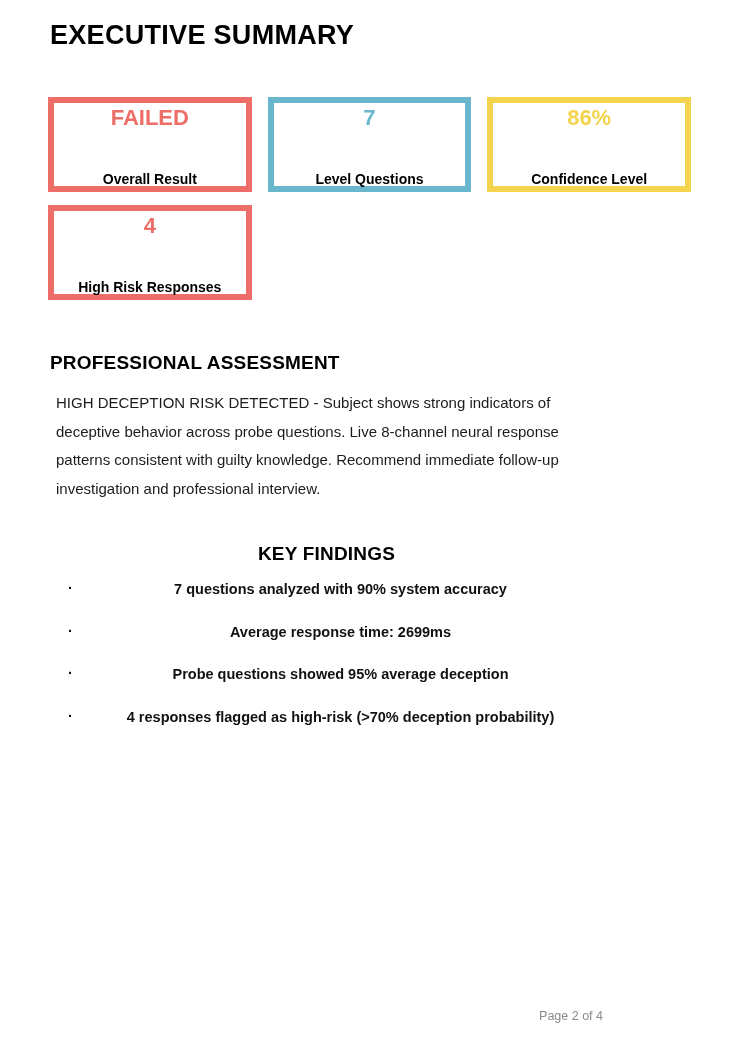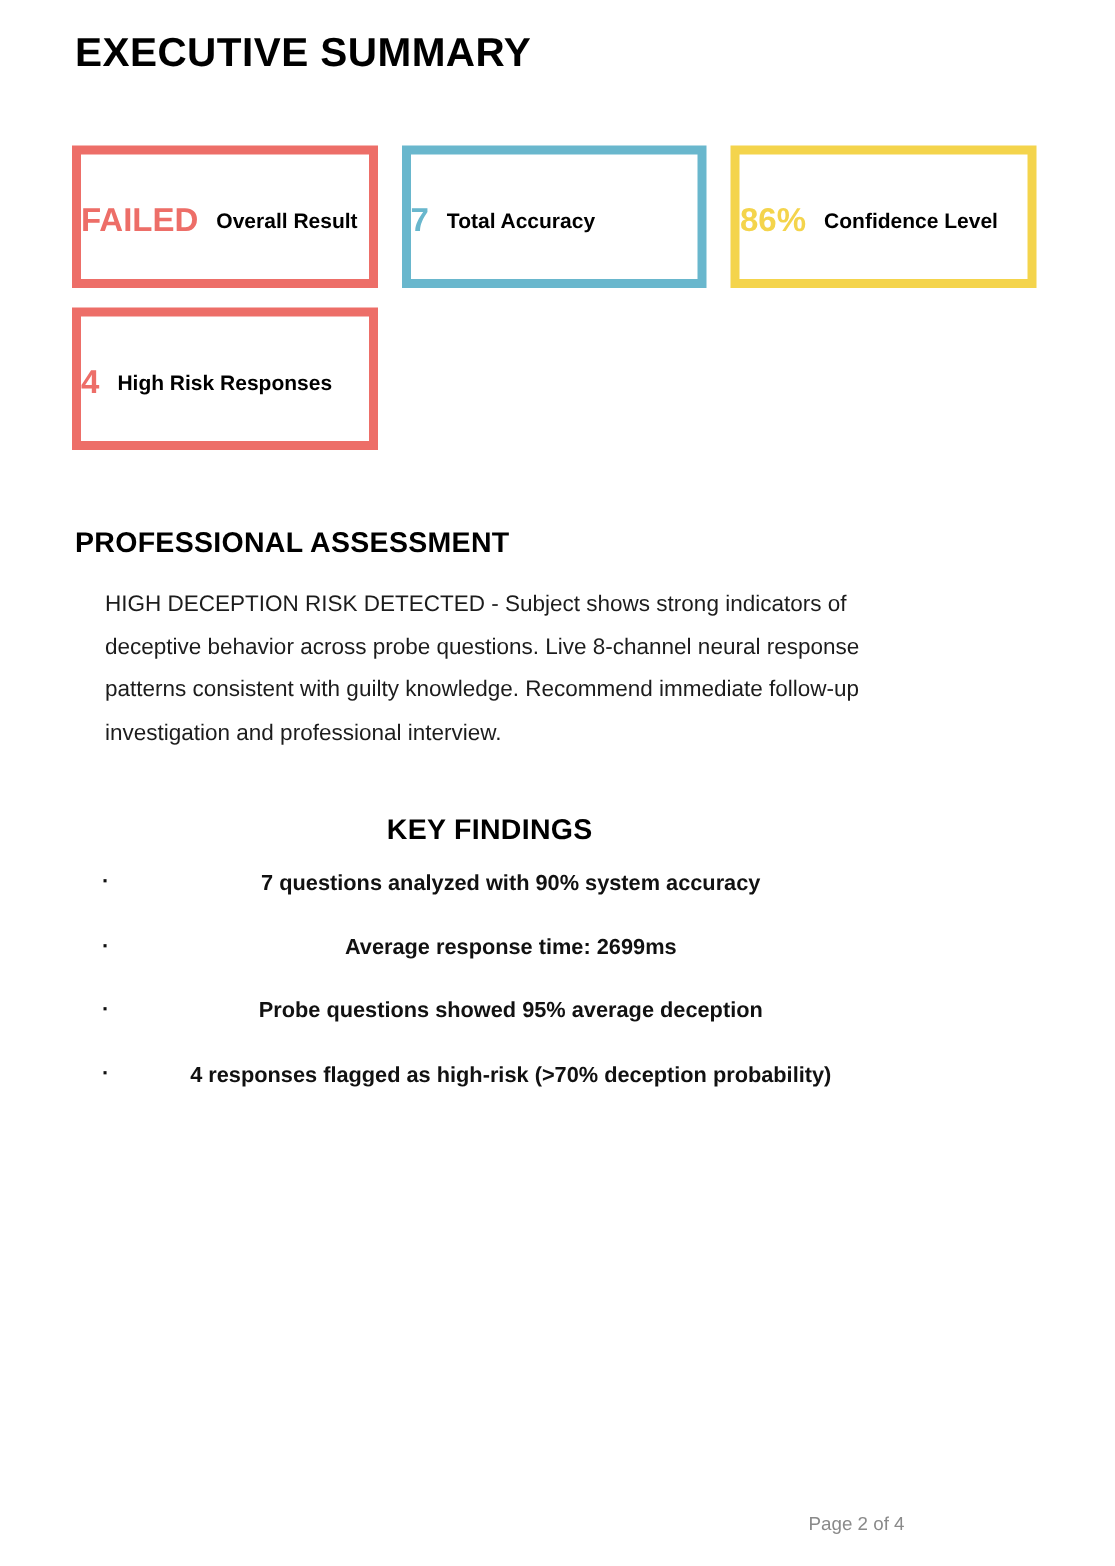--- a/index.html
+++ b/index.html
@@ -32,23 +32,23 @@
     grid-template-columns: repeat(3, 1fr);
     column-gap: 16px;
     row-gap: 13px;
     width: 643px;
   }
   .stat-card {
     height: 95px;
     border: 6px solid #cccccc;
     background: #ffffff;
     display: flex;
-    flex-direction: row;
+    flex-direction: column;
     align-items: center;
-    justify-content: flex-start;
+    justify-content: space-between;
     padding-top: 4px;
     gap: 12px;
   }
   .stat-value {
     font-size: 22px;
     font-weight: bold;
     line-height: 1;
   }
   .stat-label {
     font-size: 14px;
@@ -58,21 +58,21 @@
   }
   .section-heading {
     font-size: 19px;
     font-weight: bold;
     color: #000000;
     letter-spacing: 0.2px;
   }
   .section-assessment { margin-top: 52px; margin-left: 2px; }
   .assessment-body {
     margin-top: 15px;
-    margin-left: 20px;
+    margin-left: 6px;
     max-width: 650px;
     font-size: 15px;
     line-height: 28.5px;
     color: #1c1c1c;
     font-weight: normal;
   }
   .section-findings { margin-top: 40px; margin-left: 2px; text-align: center; }
   .findings-list {
     margin-top: 17px;
     list-style: none;
@@ -109,21 +109,21 @@
 
   <h1 class="doc-title">EXECUTIVE SUMMARY</h1>
 
   <div class="stat-grid">
     <div class="stat-card" style="border-color: rgb(237, 110, 104);">
       <div class="stat-value" style="color: rgb(237, 110, 104);">FAILED</div>
       <div class="stat-label">Overall Result</div>
     </div>
     <div class="stat-card" style="border-color: rgb(105, 183, 205);">
       <div class="stat-value" style="color: rgb(105, 183, 205);">7</div>
-      <div class="stat-label">Total Accuracy</div>
+      <div class="stat-label">Level Questions</div>
     </div>
     <div class="stat-card" style="border-color: rgb(244, 212, 76);">
       <div class="stat-value" style="color: rgb(244, 212, 76);">86%</div>
       <div class="stat-label">Confidence Level</div>
     </div>
     <div class="stat-card" style="border-color: rgb(237, 110, 104);">
       <div class="stat-value" style="color: rgb(237, 110, 104);">4</div>
       <div class="stat-label">High Risk Responses</div>
     </div>
   </div>

